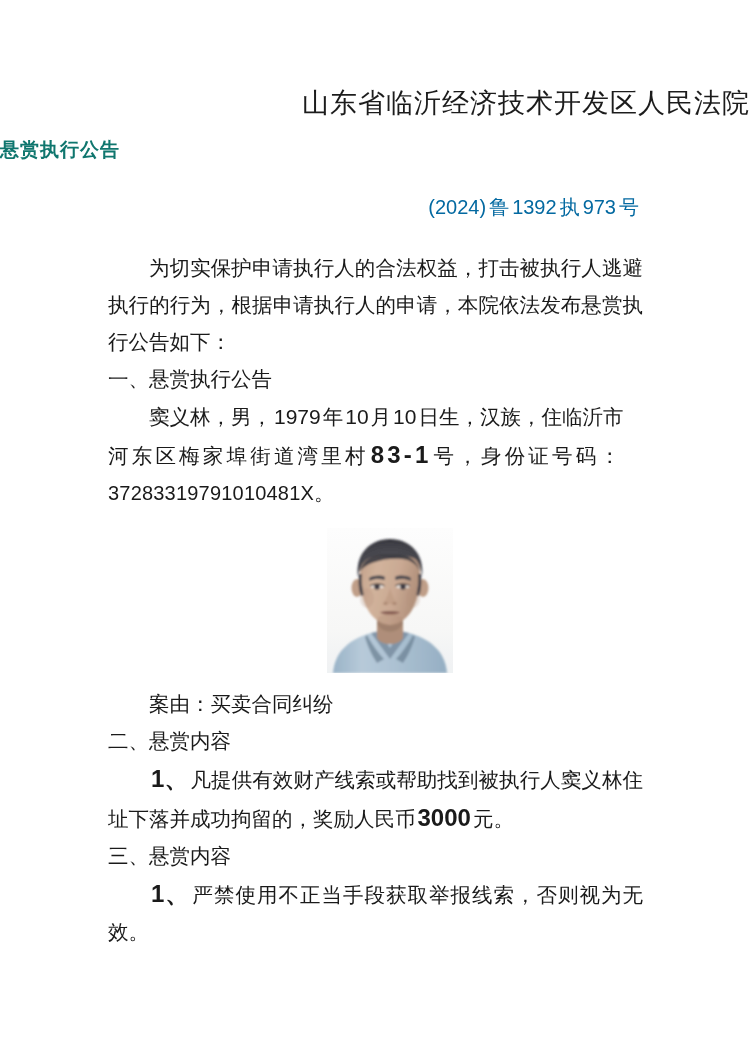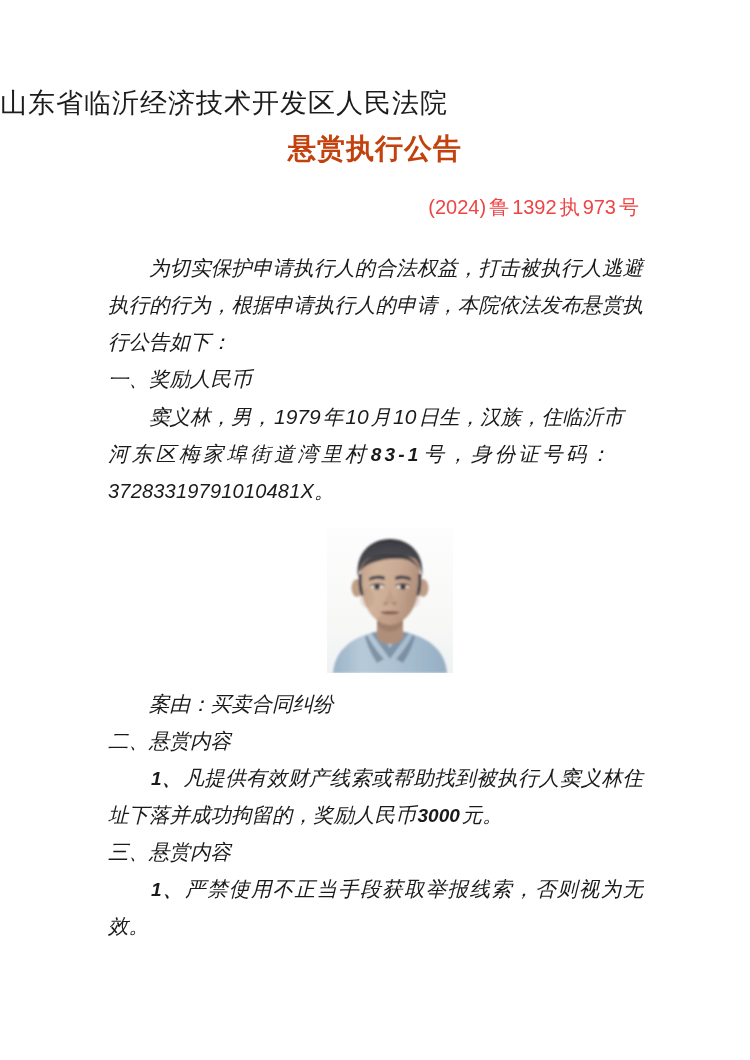--- a/index.html
+++ b/index.html
@@ -23,61 +23,59 @@
     inset: 0;
     background: #fff;
   }
 
   
   .title-court {
     position: absolute;
     left: 0;
     right: 0;
     top: 86px;
-    text-align: left;
+    text-align: right;
     font-size: 27px;
     line-height: 34px;
     letter-spacing: 1px;
     font-weight: 400;
     color: #1c1c1c;
   }
   .title-notice {
     position: absolute;
     left: 0;
     right: 0;
     top: 133px;
-    text-align: center;
-    font-size: 28px;
+    font-size: 19px;
     line-height: 32px;
     letter-spacing: 1px;
     font-weight: 700;
-    color: #c2410c;
+    color: #0f766e;
   }
 
   
   .case-no {
     position: absolute;
     left: 108px;
     right: 108px;
     top: 193px;
     text-align: right;
     font-size: 20px;
     line-height: 28px;
-    color: #ef4444;
+    color: #0369a1;
   }
   .case-no .num { font-family: "Liberation Sans", sans-serif; }
   .case-no .cn  { padding: 0 3px; }
 
   
   .body-wrap {
     position: absolute;
     left: 108px;
     top: 250px;
     width: 535px;
-    font-style: italic;
   }
   p.para {
     margin: 0;
     font-size: 20.5px;
     line-height: 37px;
     text-align: justify;
     text-justify: inter-character;
     color: #1a1a1a;
   }
   p.para.indent { text-indent: 2em; }
@@ -90,21 +88,21 @@
 
   
   .lat {
     font-family: "Liberation Sans", sans-serif;
     font-size: 21px;
     padding: 0 2px;
     letter-spacing: 0;
   }
   .lat-b {
     font-family: "Liberation Sans", sans-serif;
-    font-size: 19px;
+    font-size: 24px;
     font-weight: 700;
     padding: 0 2px;
   }
   .idnum {
     font-family: "Liberation Sans", sans-serif;
     font-size: 20px;
     letter-spacing: .2px;
   }
 
   
@@ -135,21 +133,21 @@
   <div class="title-notice">悬赏执行公告</div>
 
   <div class="case-no">
     <span class="num">(2024)</span><span class="cn">鲁</span><span class="num">1392</span><span class="cn">执</span><span class="num">973</span><span class="cn">号</span>
   </div>
 
   <div class="body-wrap">
 
     <p class="para indent">为切实保护申请执行人的合法权益，打击被执行人逃避执行的行为，根据申请执行人的申请，本院依法发布悬赏执行公告如下：</p>
 
-    <p class="heading-num">一、奖励人民币</p>
+    <p class="heading-num">一、悬赏执行公告</p>
 
     <p class="para indent"><span>窦义林</span>，<span>男</span>，<span class="lat">1979</span><span>年</span><span class="lat">10</span><span>月</span><span class="lat">10</span><span>日生</span>，<span>汉族</span>，<span>住临沂市</span></p>
 
     <p class="para wide"><span>河东区梅家埠街道湾里村</span><span class="lat-b">83-1</span><span>号，</span><span>身份证号码：</span></p>
 
     <p class="para"><span class="idnum">37283319791010481X</span><span>。</span></p>
   </div>
 
   <div class="photo-holder">
     <svg class="photo" viewBox="0 0 126 145" preserveAspectRatio="none" role="img">

